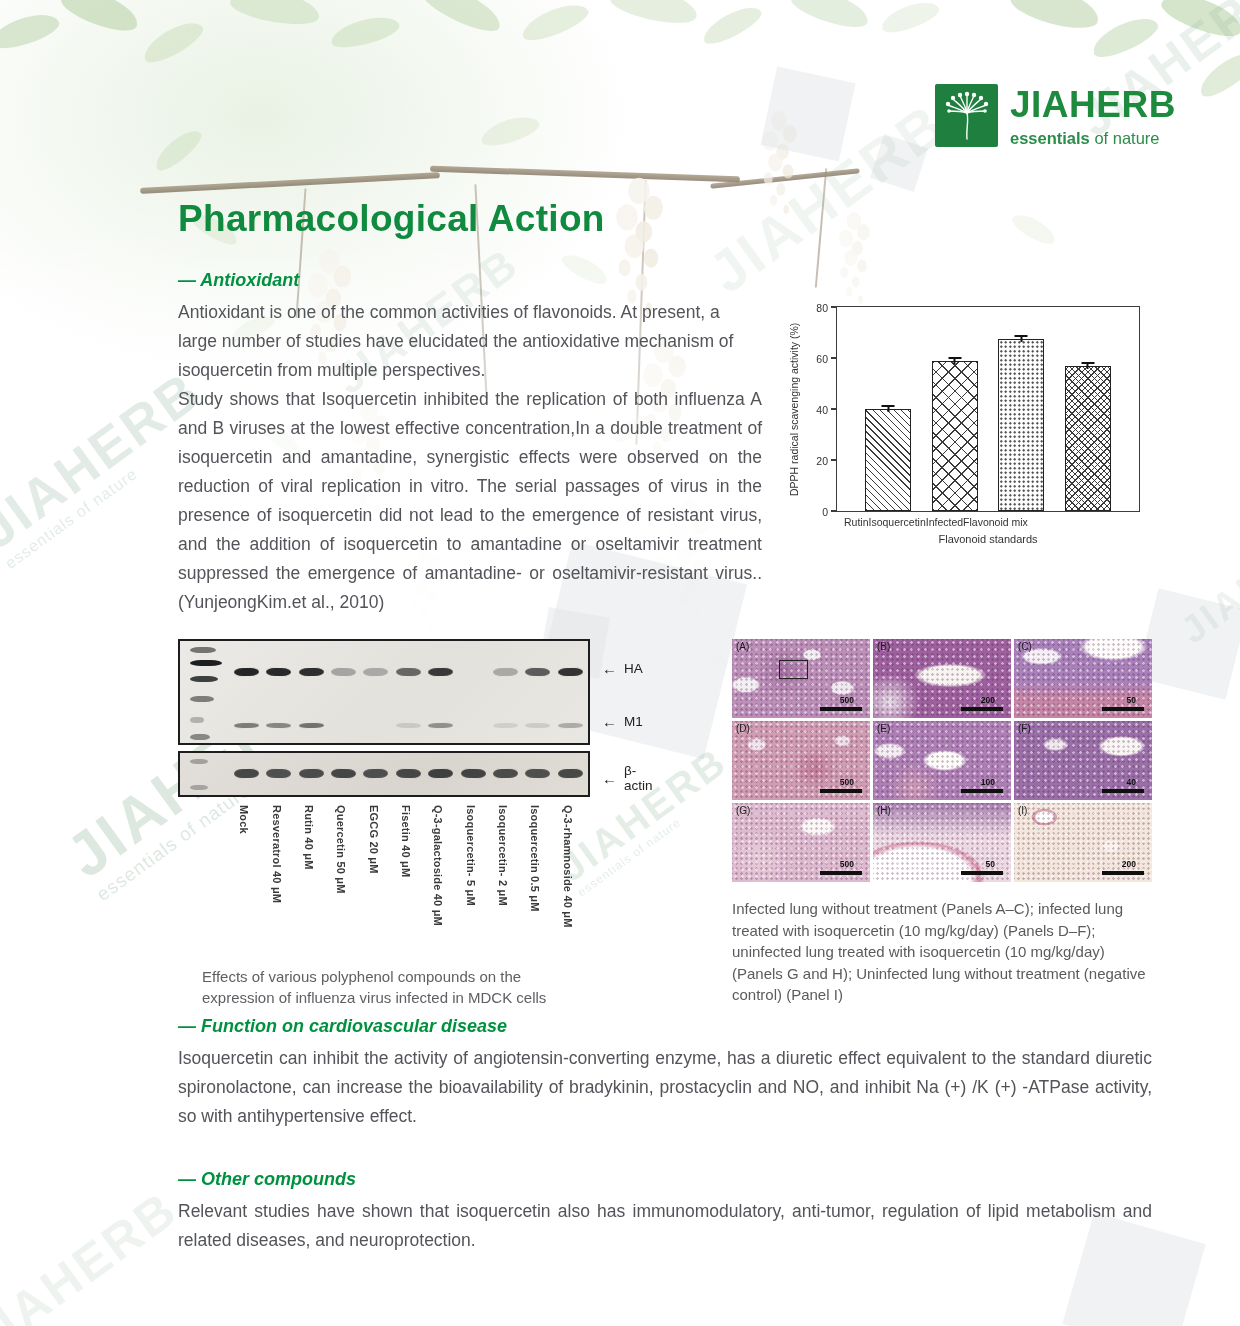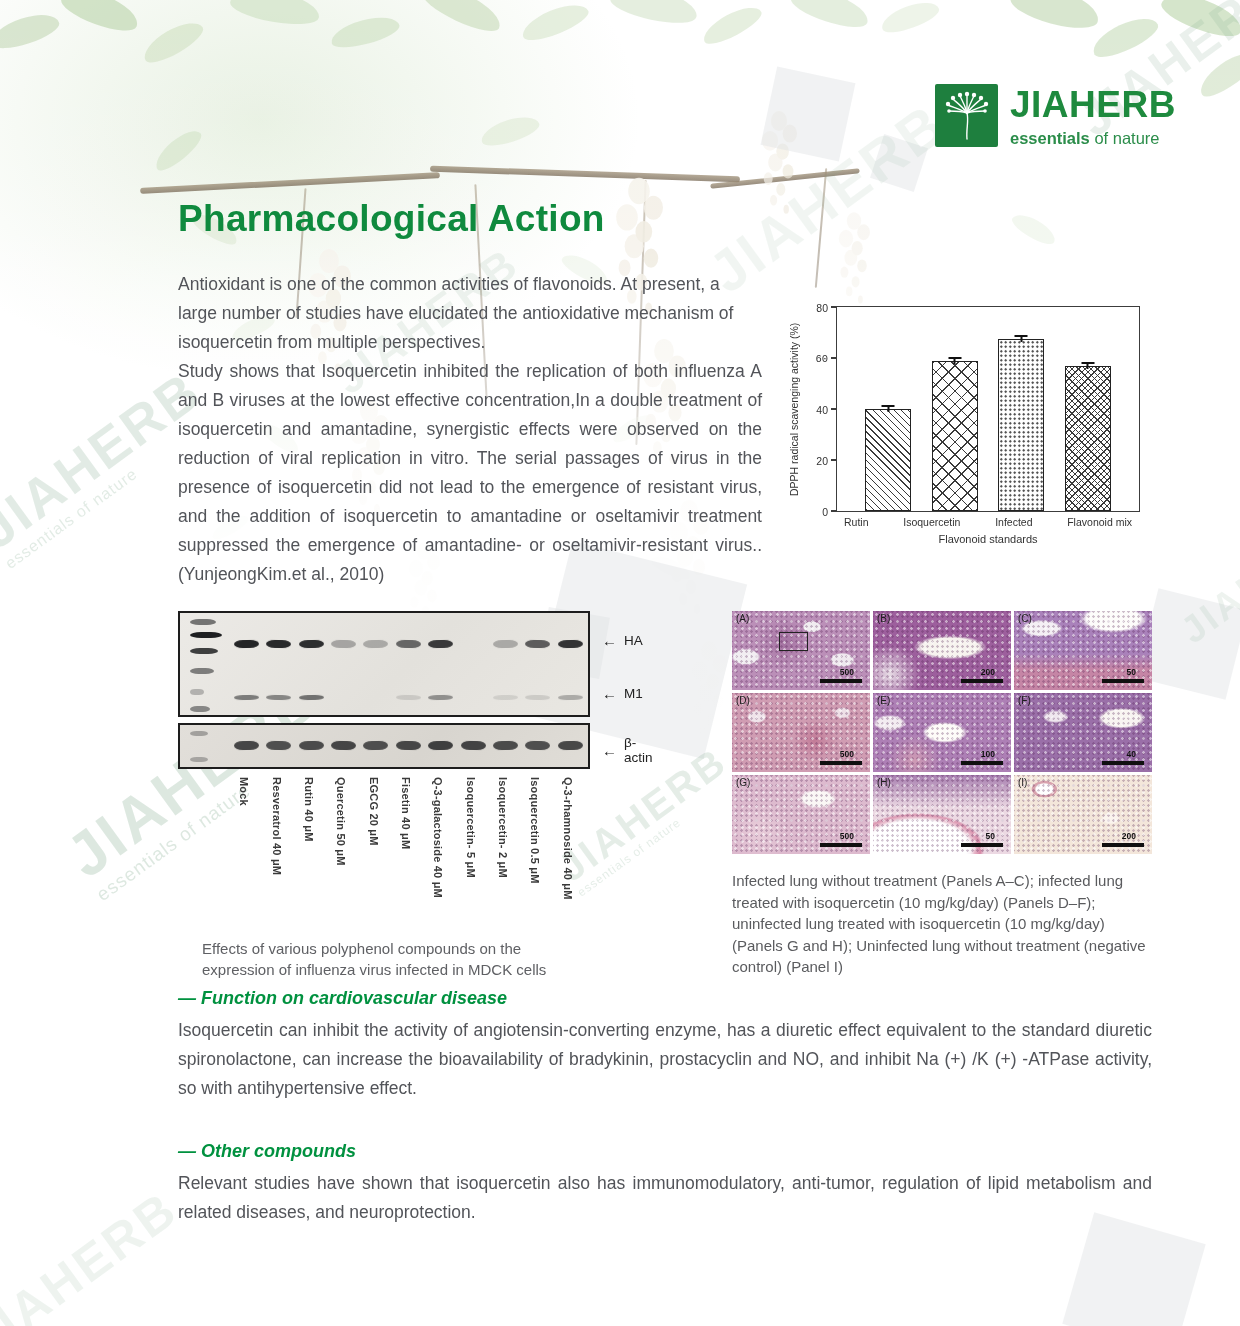--- a/index.html
+++ b/index.html
@@ -55,21 +55,21 @@
   .bars{position:absolute;inset:0;display:flex;align-items:flex-end;justify-content:space-evenly;padding:0 8px;}
   .bar{width:46px;border:1px solid #222;box-sizing:border-box;position:relative;background-color:#fff;}
   .err{position:absolute;top:-5px;left:50%;transform:translateX(-50%);width:13px;height:2.2px;background:#111;}
   .err:after{content:"";position:absolute;left:5.5px;top:2px;width:2px;height:5px;background:#111;}
   .pat-diagonal{background-image:repeating-linear-gradient(45deg,#3a3a3a 0 1px,transparent 1px 5px);}
   .pat-diamond{background-image:repeating-linear-gradient(45deg,#3a3a3a 0 1.2px,transparent 1.2px 9px),
                repeating-linear-gradient(-45deg,#3a3a3a 0 1.2px,transparent 1.2px 9px);}
   .pat-dots{background-image:radial-gradient(circle,#444 .9px,transparent 1.3px);background-size:4.5px 4.5px;}
   .pat-crosshatch{background-image:repeating-linear-gradient(45deg,#3a3a3a 0 1px,transparent 1px 4.5px),
                repeating-linear-gradient(-45deg,#3a3a3a 0 1px,transparent 1px 4.5px);}
-  .xticks{display:flex;justify-content:space-between;padding:4px 8px 0 8px;width:304px;box-sizing:border-box;}
+  .xticks{display:flex;justify-content:flex-start;padding:4px 8px 0 8px;width:304px;box-sizing:border-box;}
   .xticks span{font-size:10.5px;color:#333;}
   .xlabel{width:304px;text-align:center;font-size:11px;color:#333;margin-top:5px;}
 
   
   .figures{display:flex;gap:68px;align-items:flex-start;margin-top:22px;clear:none;}
   figure.blot{position:relative;width:487px;margin:0;}
   .blot-box{position:relative;width:412px;border:2px solid #1d1d1d;box-sizing:border-box;overflow:hidden;}
   .b1{height:106px;background:linear-gradient(135deg,#eceae6 0%,#e3e1dc 55%,#e9e7e2 100%);}
   .b2{height:46px;margin-top:6px;background:linear-gradient(135deg,#e2dfda 0%,#d8d5cf 60%,#e0ddd7 100%);}
   .band{position:absolute;background:#141517;border-radius:45%/65%;filter:blur(.4px);}
@@ -227,21 +227,21 @@
         <div class="ylabel">DPPH radical scavenging activity (%)</div>
         <div class="plot-col">
           <div class="plot" id="plot">
               <div class="ytick" style="bottom: calc(0% - 0.6px);"></div>
               <div class="ylab" style="bottom: calc(0% - 7px);">0</div>
               <div class="ytick" style="bottom: calc(25% - 0.6px);"></div>
               <div class="ylab" style="bottom: calc(25% - 7px);">20</div>
               <div class="ytick" style="bottom: calc(50% - 0.6px);"></div>
               <div class="ylab" style="bottom: calc(50% - 7px);">40</div>
               <div class="ytick" style="bottom: calc(75% - 0.6px);"></div>
-              <div class="ylab" style="bottom: calc(75% - 7px); font-family: Liberation Mono, monospace;">60</div>
+              <div class="ylab" style="bottom: calc(75% - 7px);">60</div>
               <div class="ytick" style="bottom: calc(100% - 0.6px);"></div>
               <div class="ylab" style="bottom: calc(100% - 7px);">80</div>
               <div class="bars">
                 <div class="bar pat-diagonal" style="height: 50%;">
                   <div class="err"></div>
                 </div>
                 <div class="bar pat-diamond" style="height: 73.75%;">
                   <div class="err"></div>
                 </div>
                 <div class="bar pat-dots" style="height: 84.375%;">
@@ -256,20 +256,21 @@
               <span>Rutin</span>
               <span>Isoquercetin</span>
               <span>Infected</span>
               <span>Flavonoid mix</span>
             </div>
           <div class="xlabel">Flavonoid standards</div>
         </div>
       </div>
     </figure>
 
+    <h2 class="sec">— Antioxidant</h2>
     <p class="body" style="width:600px">Antioxidant is one of the common activities of flavonoids. At present, a large number of studies have elucidated the antioxidative mechanism of isoquercetin from multiple perspectives.</p>
 
     <p class="body just">Study shows that Isoquercetin inhibited the replication of both influenza A and B viruses at the lowest effective concentration,In a double treatment of isoquercetin and amantadine, synergistic effects were observed on the reduction of viral replication in vitro. The serial passages of virus in the presence of isoquercetin did not lead to the emergence of resistant virus, and the addition of isoquercetin to amantadine or oseltamivir treatment suppressed the emergence of amantadine- or oseltamivir-resistant virus..(YunjeongKim.et al., 2010)</p>
 
     <div class="figures">
       <figure class="blot">
         <div class="blot-box b1" id="blotBox1">
             <div class="band" style="left: 54px; width: 25.3636px; top: 27px; height: 8px; opacity: 0.92; transform: rotate(-0.8deg);"></div>
             <div class="band" style="left: 86.3636px; width: 25.3636px; top: 27px; height: 8px; opacity: 0.9; transform: rotate(0.8deg);"></div>
             <div class="band" style="left: 118.727px; width: 25.3636px; top: 27px; height: 8px; opacity: 0.88; transform: rotate(-0.8deg);"></div>

